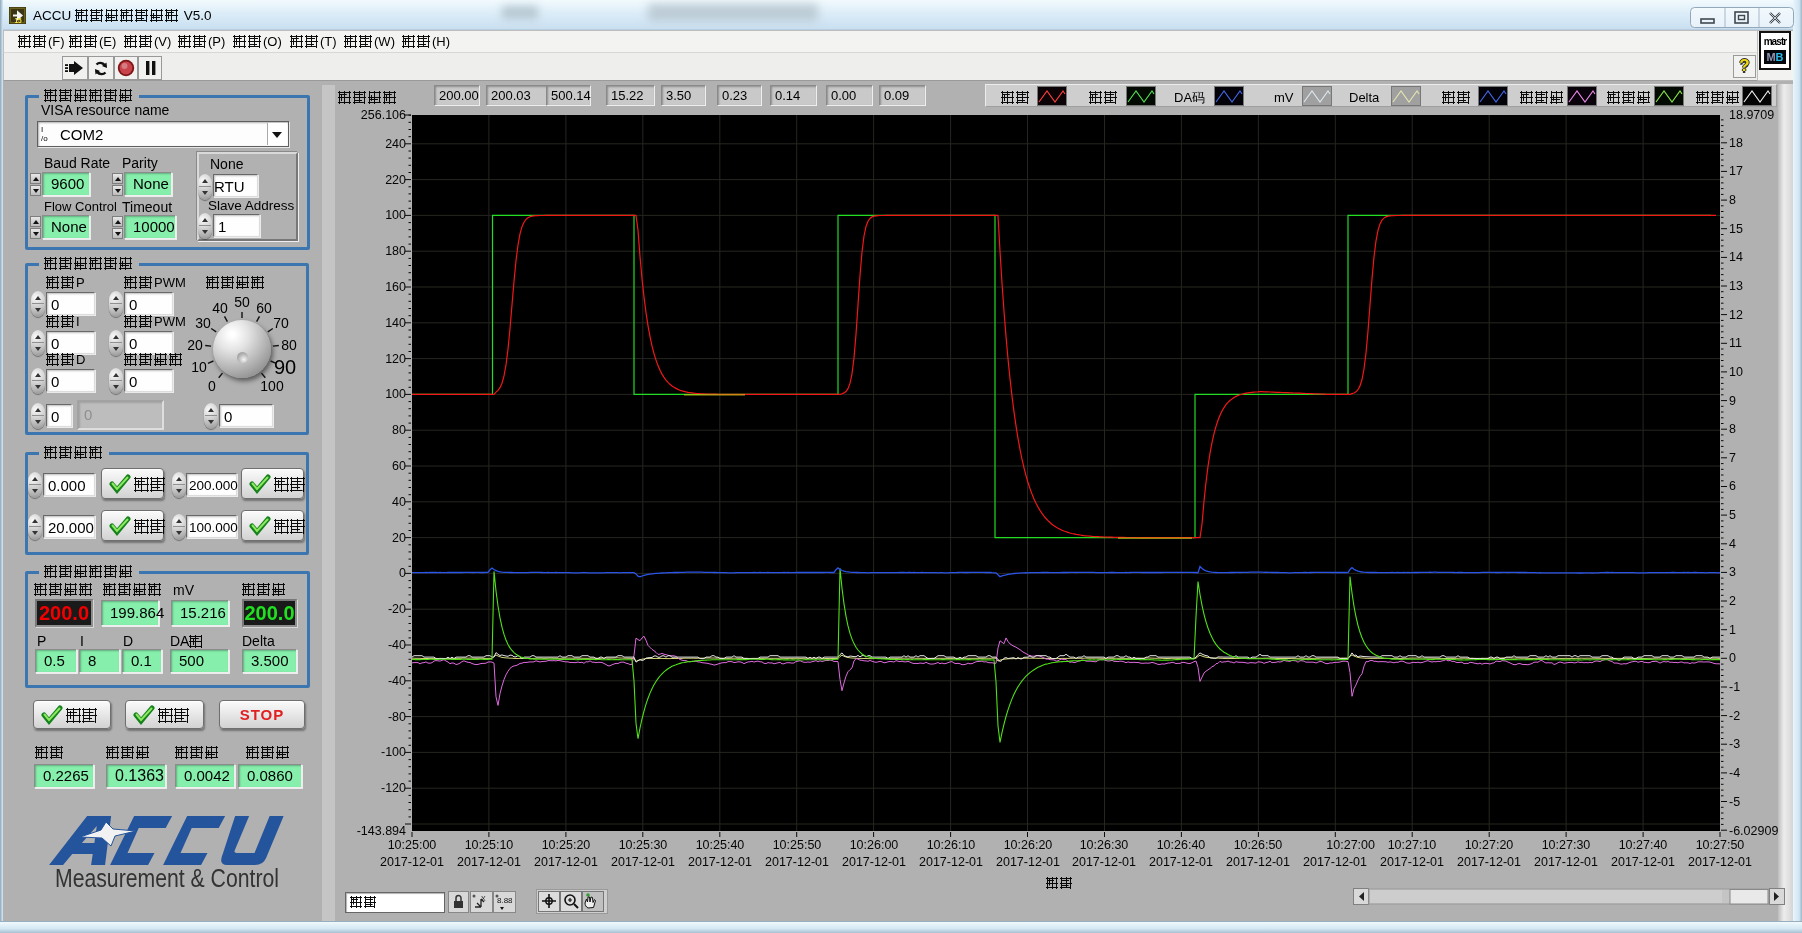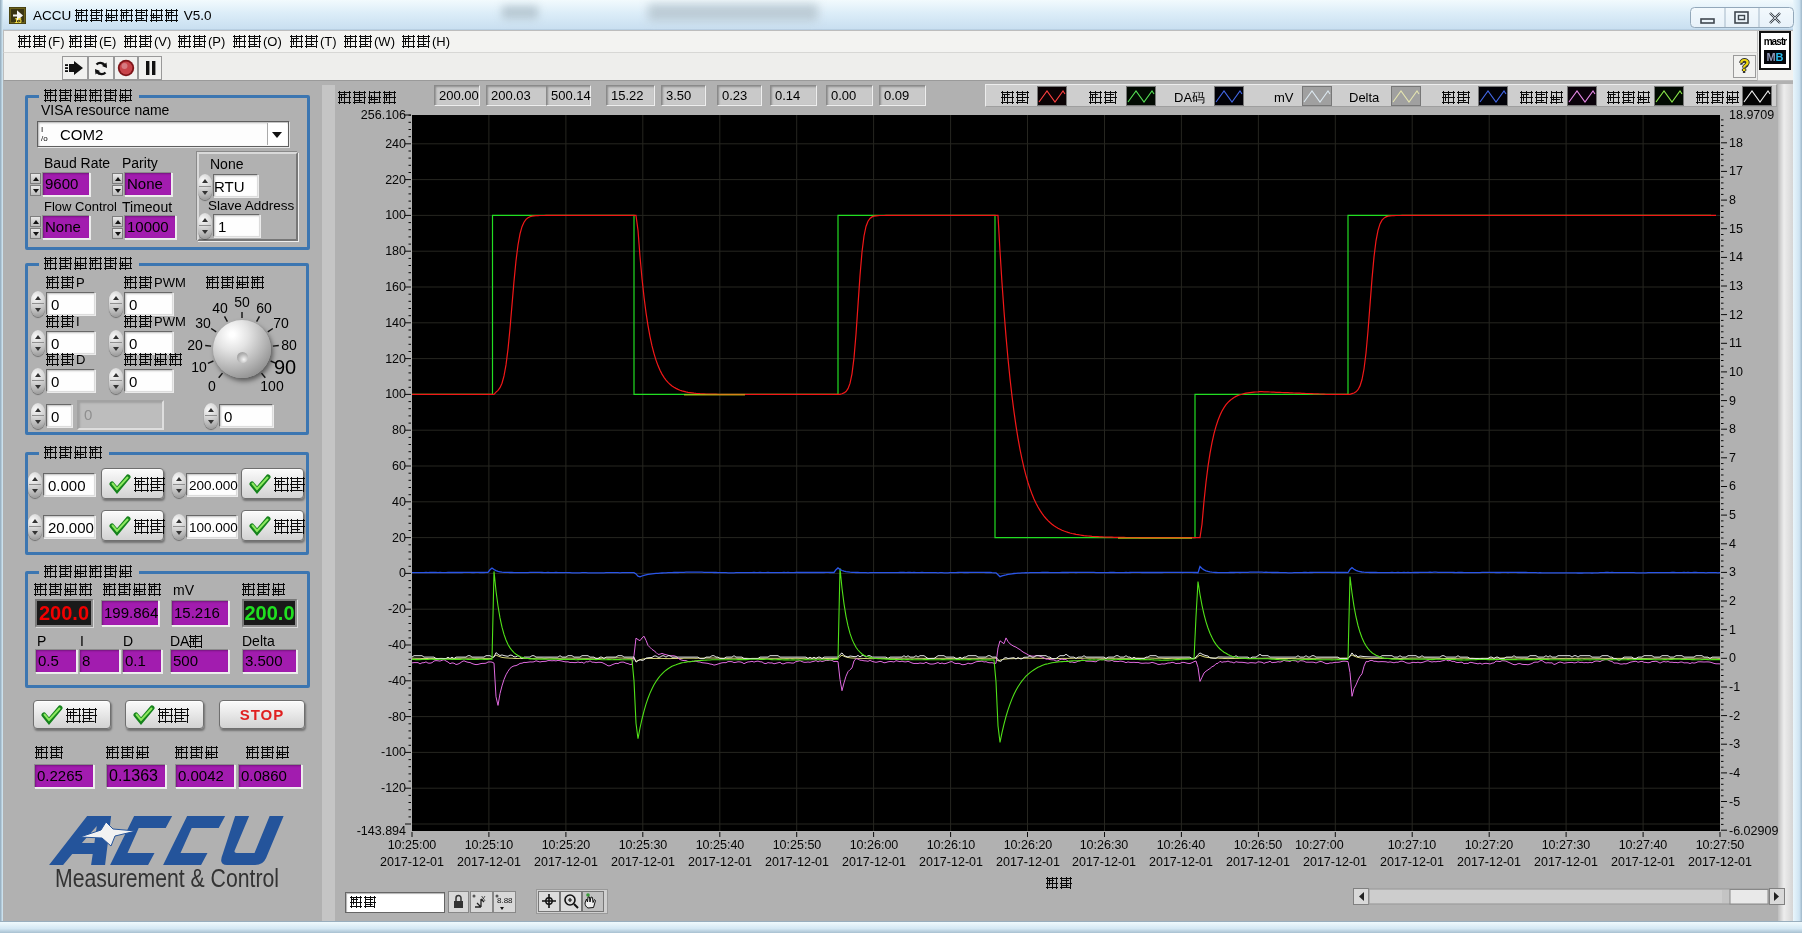--- a/index.html
+++ b/index.html
@@ -16,21 +16,21 @@
 
 #menu{position:absolute;left:3px;top:30px;width:1755px;height:22px;background:#f3f3f1;border:1px solid #bdbdbd;border-bottom:none}
 #tool{position:absolute;left:3px;top:52px;width:1755px;height:29px;background:#eeeeec;border:1px solid #bdbdbd;border-top:1px solid #d7d7d5;border-bottom:1px solid #9a9a9a}
 .mitem{position:absolute;top:34px;font-size:13px;color:#000}
 
 .grp{position:absolute;border:3px solid #3c76b1;border-radius:2px}
 .gtitle{position:absolute;top:-10px;left:11px;background:#b1b1b1;padding:0 5px;font-size:13px;white-space:nowrap}
 
 .win{position:absolute;background:#fefefe;color:#000;border:1px solid #686868;border-right-color:#dcdcdc;border-bottom-color:#dcdcdc;box-shadow:1px 1px 0 rgba(255,255,255,.75),inset 1px 1px 2px rgba(0,0,0,.25)}
 
-.gind{position:absolute;background:#a21caf;color:#000;border:1px solid #8c8c8c;border-right-color:#efefef;border-bottom-color:#efefef;box-shadow:1px 1px 0 rgba(250,250,250,.8),inset 1px 1px 2px rgba(0,0,0,.28);padding-left:2px}
+.gind{position:absolute;background:#86efac;color:#000;border:1px solid #8c8c8c;border-right-color:#efefef;border-bottom-color:#efefef;box-shadow:1px 1px 0 rgba(250,250,250,.8),inset 1px 1px 2px rgba(0,0,0,.28);padding-left:8px}
 
 .ssq{position:absolute;width:11px;height:23px}
 .ssq .su,.ssq .sd{width:11px;height:11px;margin-bottom:1px;background:linear-gradient(#e8e8e8,#bcbcbc);border:1px solid #7e7e7e;position:relative}
 .ssq .su:after{content:"";position:absolute;left:2px;top:3px;border:3px solid transparent;border-bottom:4px solid #111;border-top:none}
 .ssq .sd:after{content:"";position:absolute;left:2px;top:3px;border:3px solid transparent;border-top:4px solid #111;border-bottom:none}
 
 .sov{position:absolute;width:14px;height:26px;border-radius:7px/9px;background:radial-gradient(circle at 35% 25%,#fafafa,#b5b5b5 70%,#8f8f8f);box-shadow:0 1px 1px rgba(0,0,0,.4);overflow:hidden}
 .sov .ovu{position:absolute;left:4px;top:5px;border:3px solid transparent;border-bottom:4px solid #333;border-top:none}
 .sov .ovd{position:absolute;left:4px;bottom:5px;border:3px solid transparent;border-top:4px solid #333;border-bottom:none}
 .sov:after{content:"";position:absolute;left:1px;top:12px;width:12px;height:1px;background:#909090}
@@ -782,21 +782,21 @@
 <div class="alab" style="left:911px;top:838px;width:80px;text-align:center">10:26:10</div>
 <div class="alab" style="left:911px;top:855px;width:80px;text-align:center">2017-12-01</div>
 <div class="alab" style="left:988px;top:838px;width:80px;text-align:center">10:26:20</div>
 <div class="alab" style="left:988px;top:855px;width:80px;text-align:center">2017-12-01</div>
 <div class="alab" style="left:1064px;top:838px;width:80px;text-align:center">10:26:30</div>
 <div class="alab" style="left:1064px;top:855px;width:80px;text-align:center">2017-12-01</div>
 <div class="alab" style="left:1141px;top:838px;width:80px;text-align:center">10:26:40</div>
 <div class="alab" style="left:1141px;top:855px;width:80px;text-align:center">2017-12-01</div>
 <div class="alab" style="left:1218px;top:838px;width:80px;text-align:center">10:26:50</div>
 <div class="alab" style="left:1218px;top:855px;width:80px;text-align:center">2017-12-01</div>
-<div class="alab" style="left:1295px;top:838px;width:80px;text-align:left">10:27:00</div>
+<div class="alab" style="left:1295px;top:838px;width:80px;text-align:right">10:27:00</div>
 <div class="alab" style="left:1295px;top:855px;width:80px;text-align:center">2017-12-01</div>
 <div class="alab" style="left:1372px;top:838px;width:80px;text-align:center">10:27:10</div>
 <div class="alab" style="left:1372px;top:855px;width:80px;text-align:center">2017-12-01</div>
 <div class="alab" style="left:1449px;top:838px;width:80px;text-align:center">10:27:20</div>
 <div class="alab" style="left:1449px;top:855px;width:80px;text-align:center">2017-12-01</div>
 <div class="alab" style="left:1526px;top:838px;width:80px;text-align:center">10:27:30</div>
 <div class="alab" style="left:1526px;top:855px;width:80px;text-align:center">2017-12-01</div>
 <div class="alab" style="left:1603px;top:838px;width:80px;text-align:center">10:27:40</div>
 <div class="alab" style="left:1603px;top:855px;width:80px;text-align:center">2017-12-01</div>
 <div class="alab" style="left:1680px;top:838px;width:80px;text-align:center">10:27:50</div>

